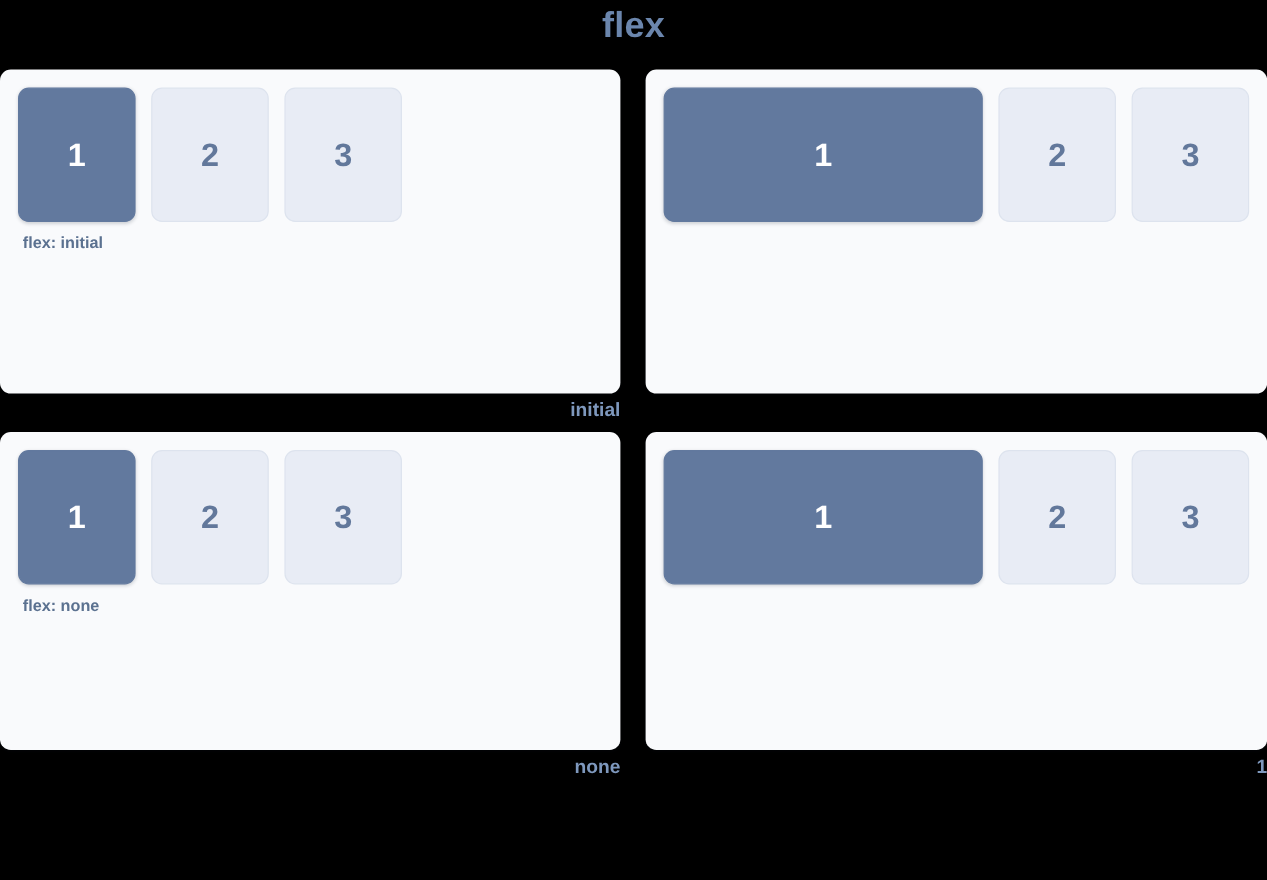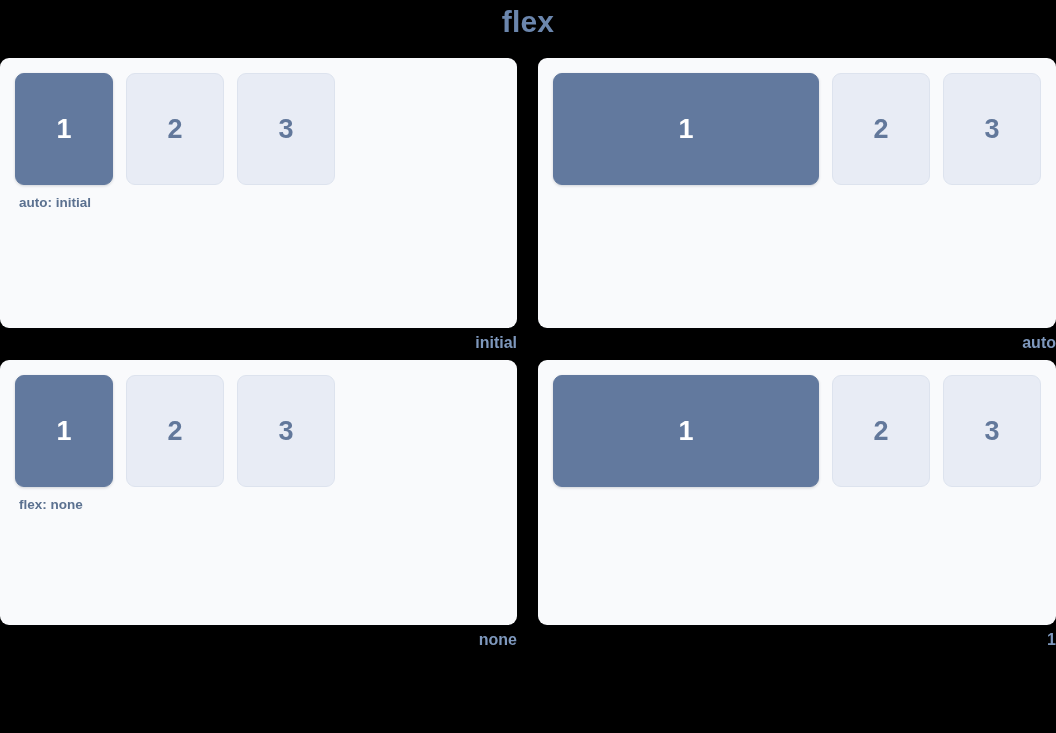--- a/index.html
+++ b/index.html
@@ -122,34 +122,33 @@
 
   <div class="grid">
 
     <div class="cell cell-left">
       <div class="panel panel-tall mode-initial">
         <div class="demo-row">
           <div class="box box-primary">1</div>
           <div class="box">2</div>
           <div class="box">3</div>
         </div>
-        <div class="caption-inner">auto: initial</div>
+        <div class="caption-inner">flex: initial</div>
       </div>
       <div class="caption-outer">initial</div>
     </div>
 
     <div class="cell cell-right">
       <div class="panel panel-tall mode-auto">
         <div class="demo-row">
           <div class="box box-primary">1</div>
           <div class="box">2</div>
           <div class="box">3</div>
         </div>
       </div>
-      <div class="caption-outer">auto</div>
     </div>
 
     <div class="cell cell-left">
       <div class="panel panel-short mode-none">
         <div class="demo-row">
           <div class="box box-primary">1</div>
           <div class="box">2</div>
           <div class="box">3</div>
         </div>
         <div class="caption-inner">flex: none</div>

